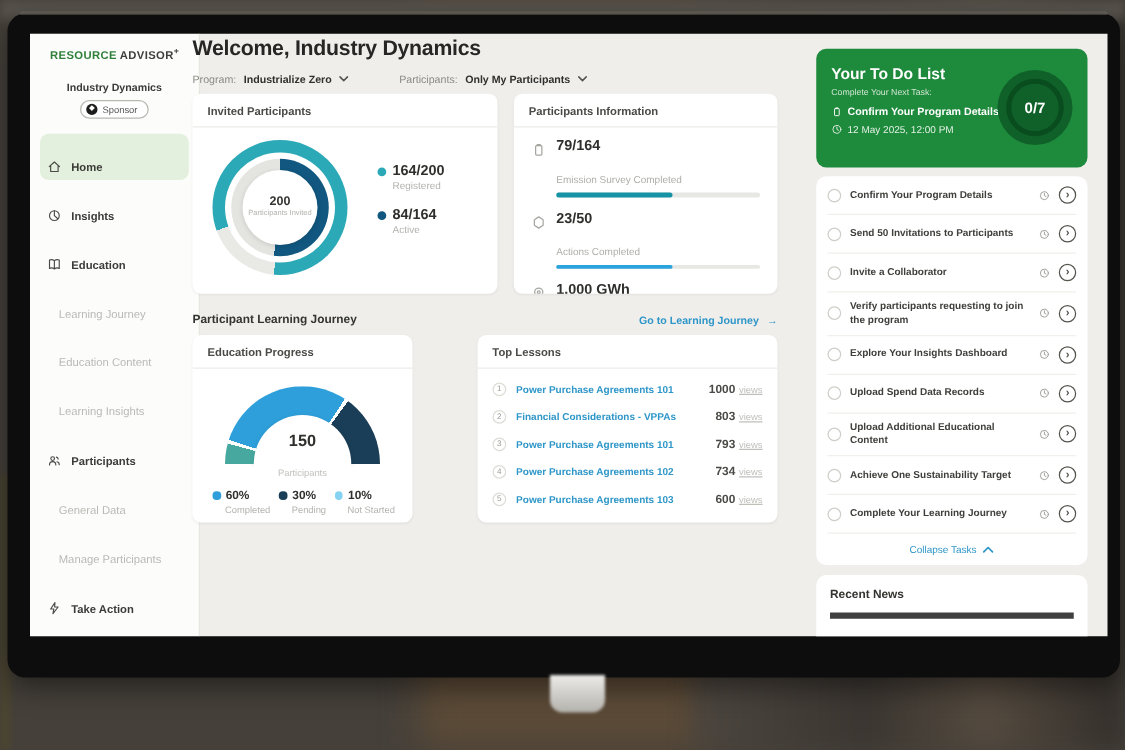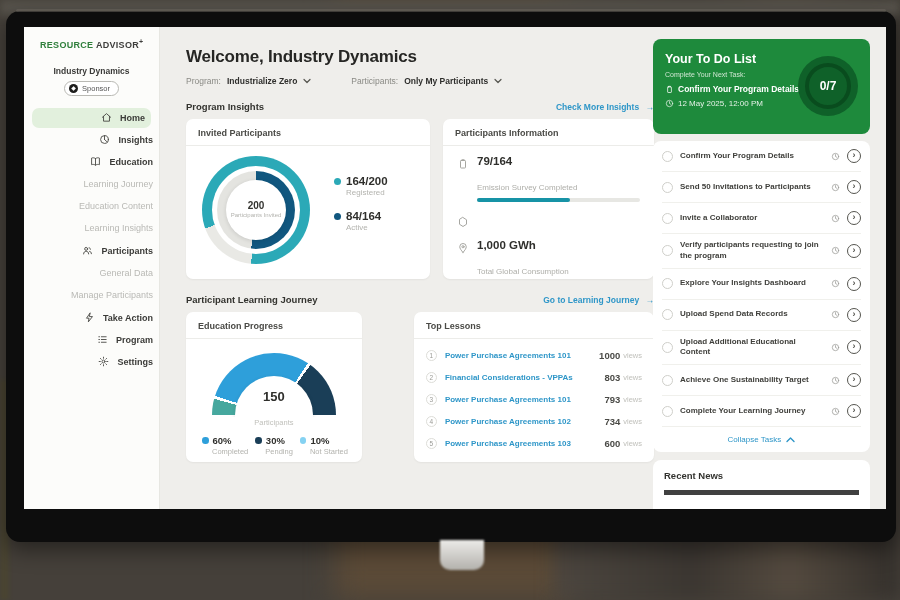--- a/index.html
+++ b/index.html
@@ -34,29 +34,29 @@
     border-bottom:1px solid #ececе8; border-bottom:1px solid #ececе8; }
   .brand .p1 { color:#2f7f3b; } .brand .p2 { color:#3e3e3c; }
   .brand .plus { color:#3e3e3c; font-size:7px; vertical-align:super; }
   .org { text-align:center; margin-top:8px; font-size:8.5px; font-weight:bold; color:#3a3a38; }
   .badge { display:flex; justify-content:center; margin-top:5px; }
   .badge-pill { display:inline-flex; align-items:center; gap:4px; border:1px solid #b9b9b4;
     border-radius:9px; padding:2px 8px 2px 4px; font-size:7.5px; color:#555; background:#fff; }
   .badge-dot { width:9px; height:9px; border-radius:50%; background:#1d1d1b; color:#fff;
     font-size:6px; line-height:9px; text-align:center; }
   .menu { margin-top:12px; list-style:none; }
-  .menu li { display:flex; align-items:center; gap:8px; padding:4px 6px 5px 14px;
-    font-size:9px; font-weight:bold; color:#3b3b38; margin:2px 0;justify-content:flex-end; }
+  .menu li { display:flex; align-items:center; gap:8px; padding:21px 6px 5px 14px;
+    font-size:9px; font-weight:bold; color:#3b3b38; margin:2px 0; }
   .menu li.sub { padding-left:23px; color:#b9b9b5; font-weight:normal; margin:3px 0; }
   .menu li.active { background:#e2f0dd; border-radius:7px; margin:2px 8px; padding-left:6px; }
   .mi { width:11px; height:11px; flex:0 0 11px; color:#4a4a46; }
   .mi svg { width:11px; height:11px; display:block; }
 
   
-  .main { position:absolute; left:152px; top:0; width:488px; height:100%; padding:20px 10px 0 10px; }
+  .main { position:absolute; left:120px; top:0; width:488px; height:100%; padding:2px 10px 0 10px; }
   .welcome { font-size:17px; font-weight:bold; color:#262624; letter-spacing:-.2px; }
   .filters { display:flex; align-items:center; margin-top:9px; font-size:8.5px; }
   .f-label { color:#8a8a85; }
   .f-value { color:#2f2f2d; font-weight:bold; margin-left:6px; }
   .f-chev { margin-left:6px; display:inline-flex; }
   .f-group2 { margin-left:40px; display:flex; align-items:center; }
   .sec-row { display:flex; align-items:center; justify-content:space-between; margin-top:15px; }
   .sec-title { font-size:9.5px; font-weight:bold; color:#33332f; }
   .sec-link { font-size:8.5px; font-weight:bold; color:#2e96c8; cursor:pointer; }
   .sec-link .arr { margin-left:4px; }
@@ -113,21 +113,21 @@
 
   
   .card-lessons { width:243px; height:150px;margin-left:32px; }
   .lessons-body { padding:5px 12px 0; }
   .lesson-row { display:flex; align-items:center; height:22px; }
   .rank { width:11px; height:11px; border:1px solid #ddddd8; border-radius:50%;
     font-size:6.5px; color:#9a9a95; display:flex; align-items:center; justify-content:center; flex:0 0 11px; }
   .lesson-name { flex:1; margin-left:8px; font-size:8px; font-weight:bold; color:#2e96c8; cursor:pointer;
     white-space:nowrap; overflow:hidden; }
   .views-v { font-size:9.5px; font-weight:bold; color:#4a4a46; }
-  .views-l { font-size:7.5px; color:#c0c0bb; margin-left:3px; }
+  .views-l { font-size:7.5px; color:#c0c0bb; margin-left:3px;text-decoration:underline; }
 
   
   .rightpanel { position:absolute; left:624px; top:0; width:238px; height:100%; padding:12px 16px 0 5px; }
   .todo-hero { position:relative; background:#1e8a3c; border-radius:8px; height:95px;
     padding:13px 12px; color:#fff; }
   .th-title { font-size:12.5px; font-weight:bold; }
   .th-sub { font-size:7px; color:#cfe6d2; margin-top:5px; }
   .th-task { display:flex; align-items:center; gap:4px; font-size:8.5px; font-weight:bold; margin-top:6px; }
   .th-date { display:flex; align-items:center; gap:4px; font-size:8px; margin-top:5px; color:#e4f1e6; }
   .th-ico { width:9px; height:9px; flex:0 0 9px; }
@@ -276,27 +276,20 @@
             <span class="f-label">Participants:</span>
             <span class="f-value">Only My Participants</span>
             <span class="f-chev">
                 <svg width="8" height="6" viewBox="0 0 8 6" style="stroke:#55554f;stroke-width:1.2">
                   <polyline points="1,1.5 4,4.5 7,1.5"></polyline>
                 </svg>
               </span>
           </span>
         </div>
 
-        <div class="sec-row">
-          <span class="sec-title">Program Insights</span>
-          <span class="sec-link">
-            <span>Check More Insights</span>
-            <span class="arr">→</span>
-          </span>
-        </div>
 
         <div class="cards-row">
 
           <section class="card card-invited">
             <div class="card-title">Invited Participants</div>
             <div class="invited-body">
               <div class="donut">
                 <div class="donut-outer" style="background: conic-gradient(from 250deg, rgb(43, 169, 183) 0%, rgb(43, 169, 183) 82%, rgb(233, 233, 229) 82%, rgb(233, 233, 229) 100%);"></div>
                 <div class="donut-gap"></div>
                 <div class="donut-inner" style="background: conic-gradient(rgb(17, 87, 127) 0%, rgb(17, 87, 127) 52%, rgb(228, 228, 224) 52%, rgb(228, 228, 224) 100%);"></div>
@@ -341,20 +334,27 @@
                     <div class="bar-fill" style="background: rgb(23, 147, 166); width: 57%;"></div>
                   </div>
                 </div>
               </div>
               <div class="info-row">
                 <span class="info-icon">
                     <svg viewBox="0 0 24 24">
                       <path d="M12 3 L19 7.5 V16.5 L12 21 L5 16.5 V7.5 Z"></path>
                     </svg>
                   </span>
+                <div>
+                  <div class="info-val">23/50</div>
+                  <div class="info-lab">Actions Completed</div>
+                  <div class="bar-track">
+                    <div class="bar-fill" style="background: rgb(43, 163, 220); width: 57%;"></div>
+                  </div>
+                </div>
               </div>
               <div class="info-row">
                 <span class="info-icon">
                     <svg viewBox="0 0 24 24">
                       <path d="M12 21 C8 16 5.5 12.8 5.5 9.5 A6.5 6.5 0 0 1 18.5 9.5 C18.5 12.8 16 16 12 21 Z"></path>
                       <circle cx="12" cy="9.5" r="2.2"></circle>
                     </svg>
                   </span>
                 <div>
                   <div class="info-val">1,000 GWh</div>

